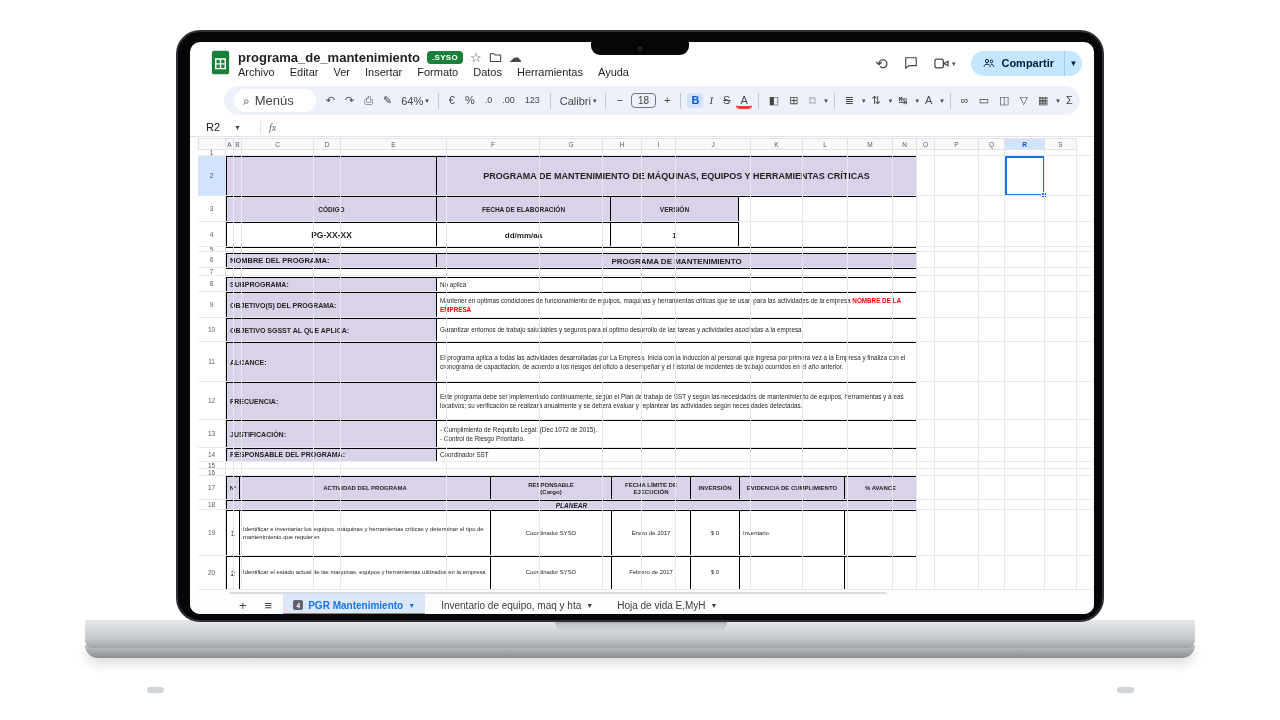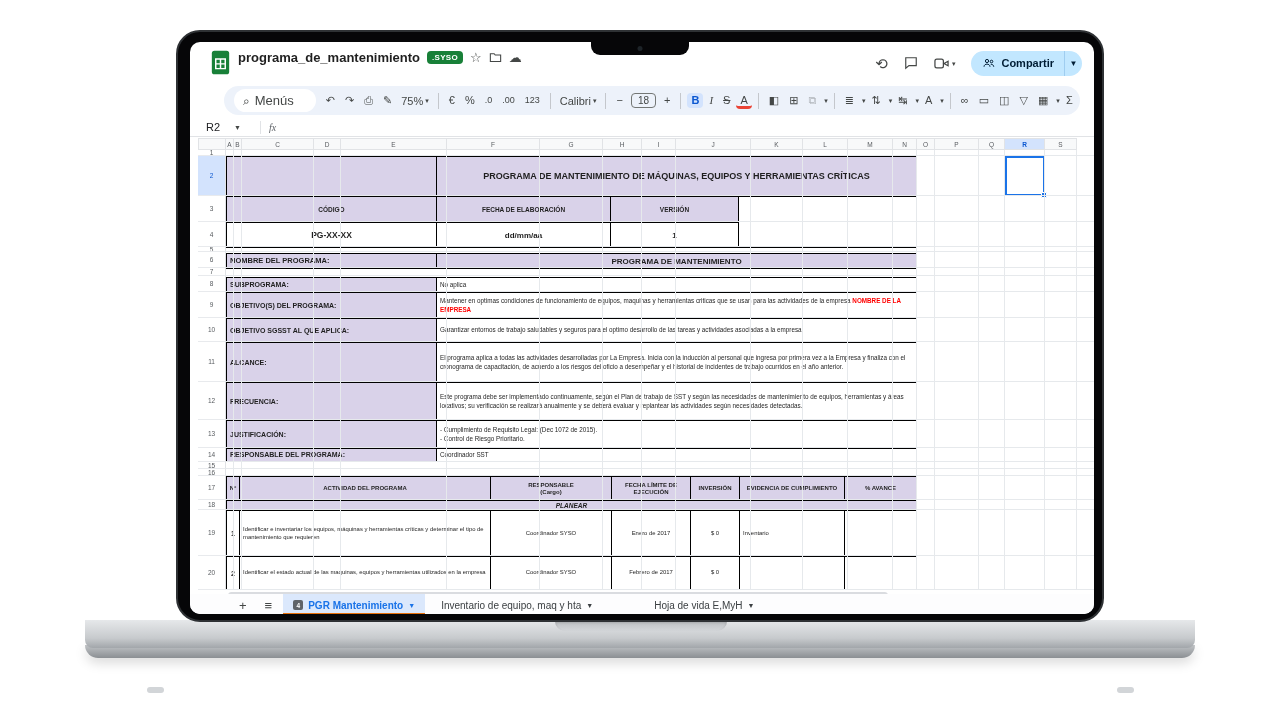--- a/index.html
+++ b/index.html
@@ -159,20 +159,30 @@
         <span class="doc-title">programa_de_mantenimiento</span>
         <span class="badge">.SYSO</span>
         <span class="mini-ic">☆</span>
         <span class="mini-ic">
           <svg width="13" height="13" viewBox="0 0 24 24">
               <path d="M2.5 5h7l2 2.5h10v12h-19z" fill="none" stroke="#444746" stroke-width="2"></path>
             </svg>
         </span>
         <span class="mini-ic">☁</span>
       </div>
+      <div class="menubar" id="menubar">
+          <span class="menu-item">Archivo</span>
+          <span class="menu-item">Editar</span>
+          <span class="menu-item">Ver</span>
+          <span class="menu-item">Insertar</span>
+          <span class="menu-item">Formato</span>
+          <span class="menu-item">Datos</span>
+          <span class="menu-item">Herramientas</span>
+          <span class="menu-item">Ayuda</span>
+        </div>
 
       <div class="topright">
         <span class="mini-ic" style="font-size:15px;">⟲</span>
         <span class="mini-ic">
           <svg width="14" height="14" viewBox="0 0 24 24">
               <path d="M3 3h18v13.5H8.5L3 21z" fill="none" stroke="#444746" stroke-width="2"></path>
             </svg>
         </span>
         <span class="mini-ic" style="gap:3px;">
           <svg width="15" height="13" viewBox="0 0 24 20">
@@ -199,21 +209,21 @@
         <span class="search-pill">
           <span class="g">⌕</span>
           <span class="t">Menús</span>
         </span>
       <span class="tgroup">
             <span class="ticon">↶</span>
             <span class="ticon">↷</span>
             <span class="ticon">⎙</span>
             <span class="ticon">✎</span>
             <span class="tselect">
-              <span>75%</span>
+              <span>64%</span>
               <span class="tcaret">▾</span>
             </span>
           </span>
           <span class="tsep"></span>
           <span class="tgroup">
             <span class="ticon">€</span>
             <span class="ticon">%</span>
             <span class="ticon small">.0</span>
             <span class="ticon small">.00</span>
             <span class="ticon small">123</span>
@@ -467,21 +477,21 @@
 
       <div class="tabbar">
         <span class="tb-ic">+</span>
         <span class="tb-ic">≡</span>
         <span class="tab-active">
           <span class="tab-badge">4</span>
           <span class="lbl">PGR Mantenimiento</span>
           <span class="c">▼</span>
           <span class="ubar"></span>
         </span>
-        <span id="othertabs" style="display:flex;gap:37px;">
+        <span id="othertabs" style="display:flex;">
             <span class="tab">
               <span class="lbl">Inventario de equipo, maq y hta</span>
               <span class="c">▼</span>
             </span>
             <span class="tab">
               <span class="lbl">Hoja de vida E,MyH</span>
               <span class="c">▼</span>
             </span>
           </span>
       </div>

